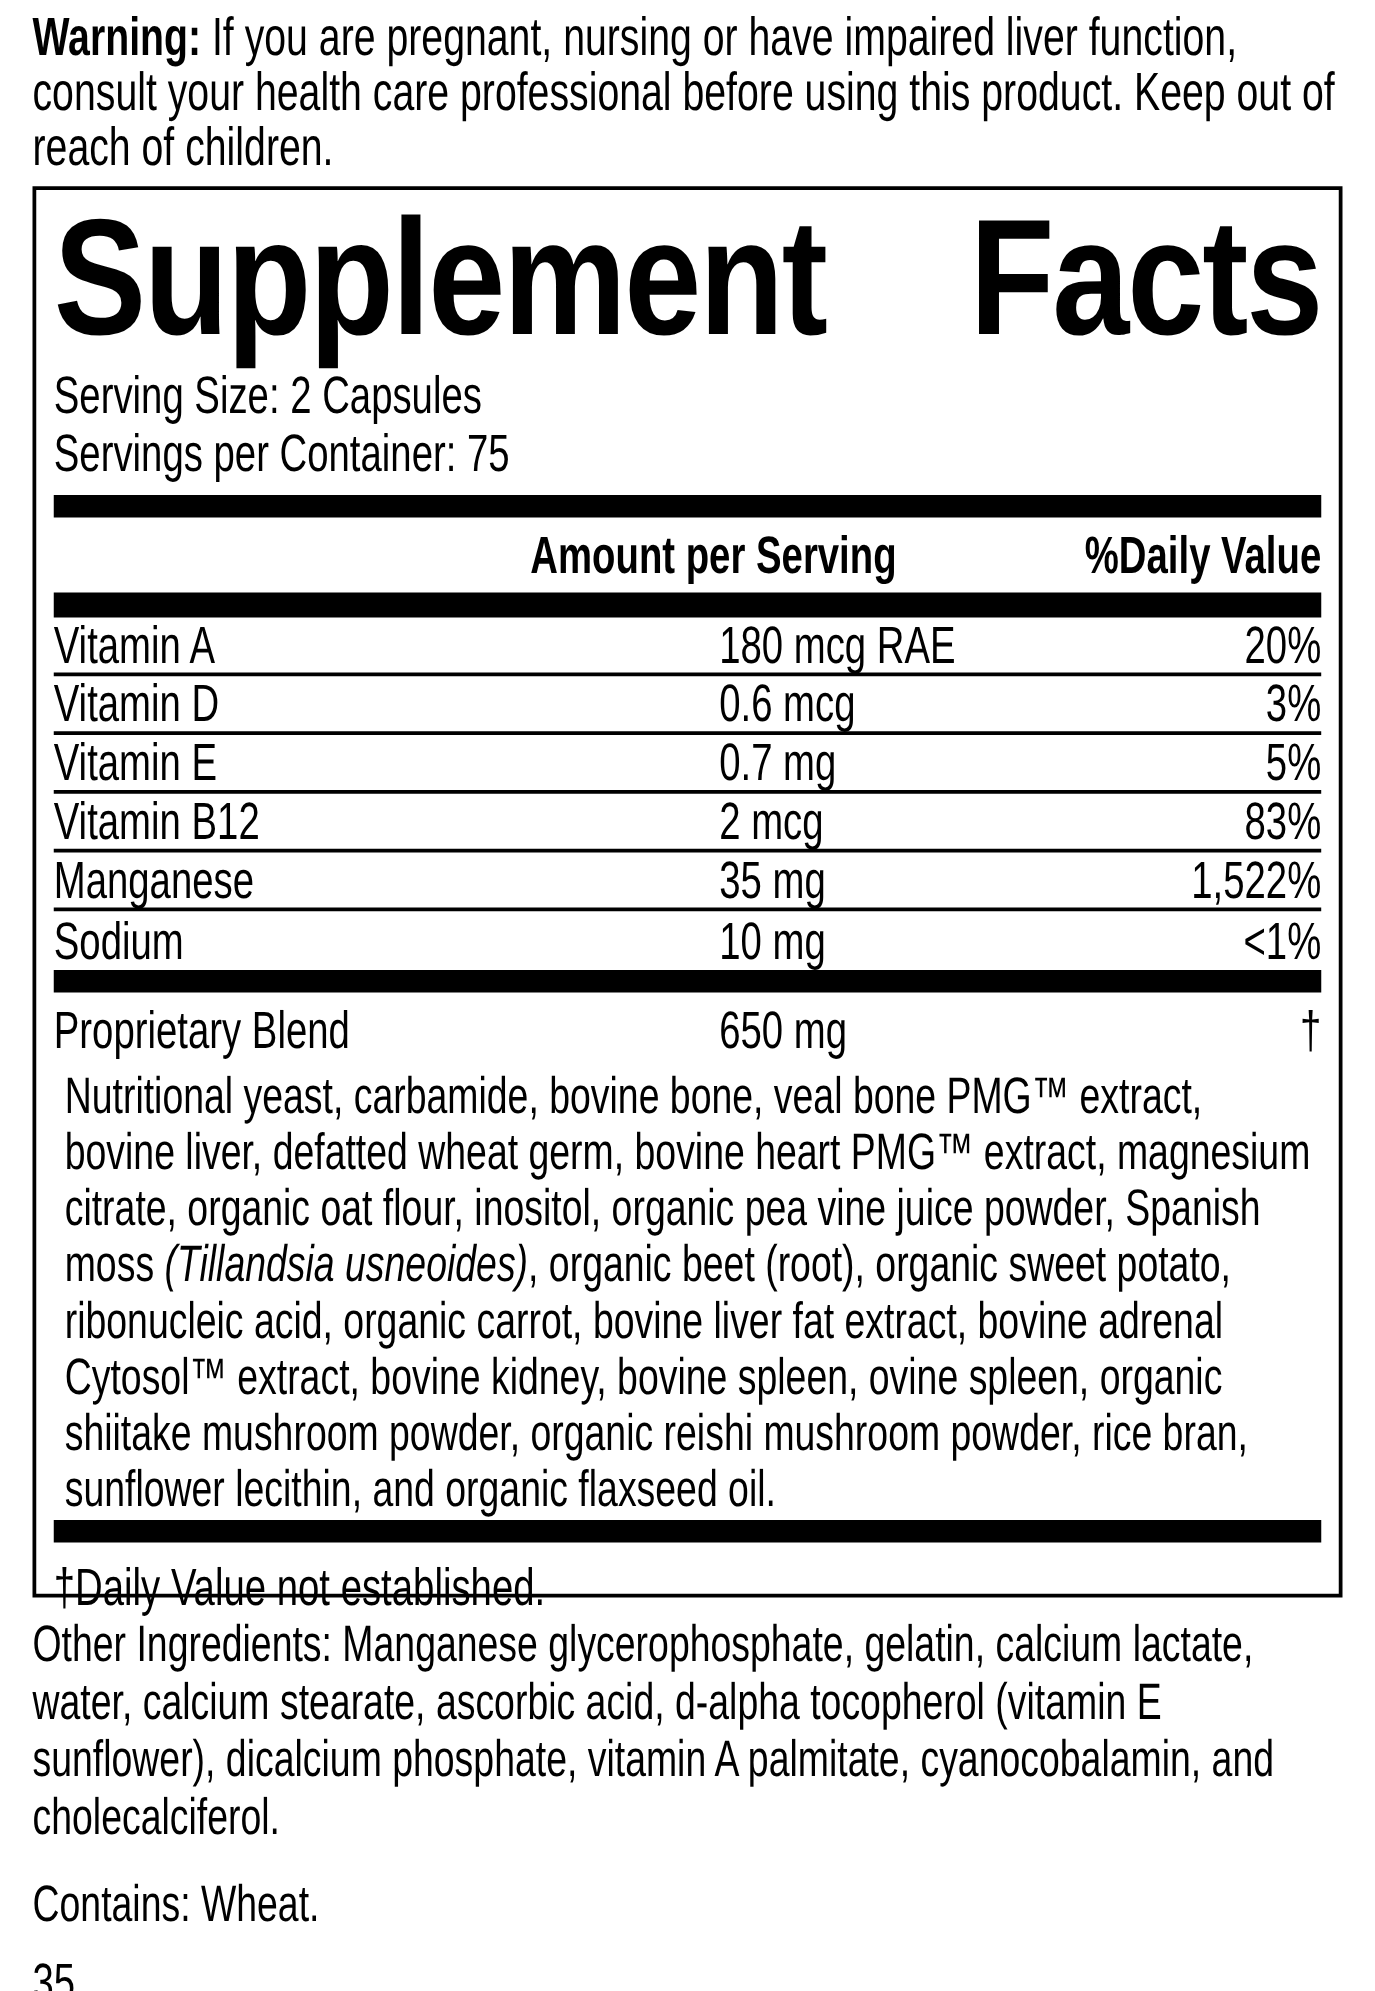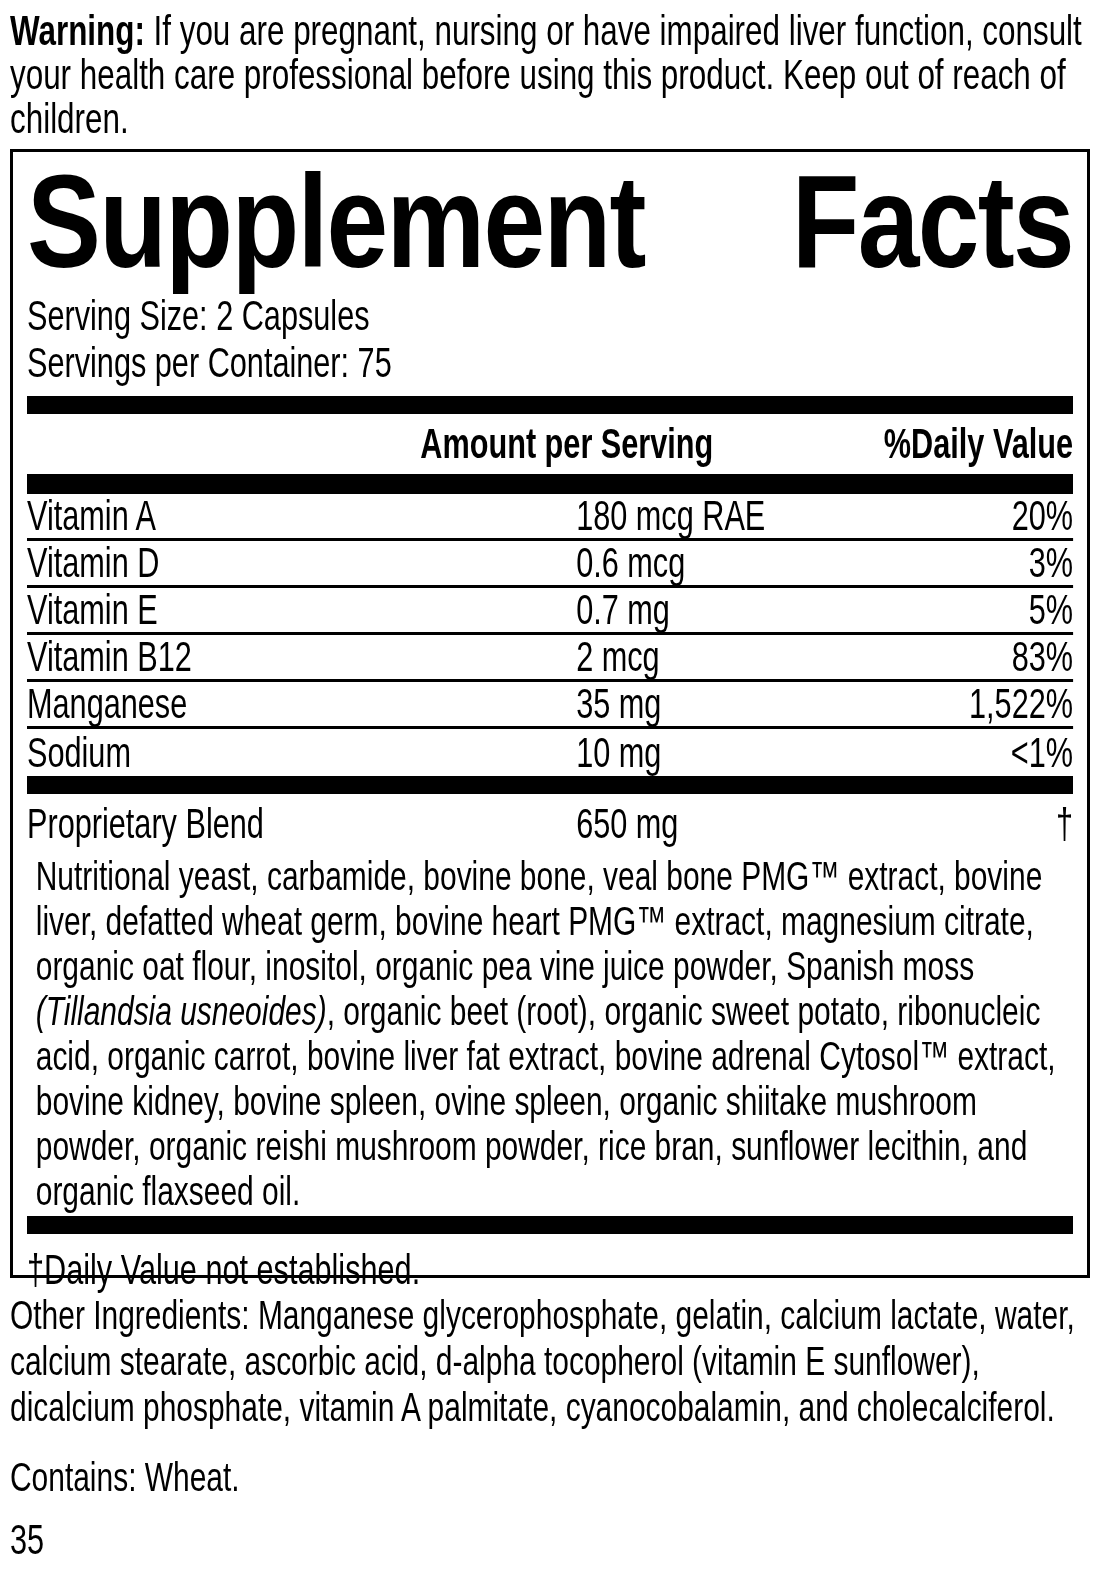--- a/index.html
+++ b/index.html
@@ -3,21 +3,21 @@
 <meta charset="utf-8">
 <style>
   * { margin:0; padding:0; box-sizing:border-box; }
   html,body { background:#fff; }
   body {
     width:1100px; height:1593px;
     color:#000;
     font-family:"Liberation Sans","DejaVu Sans",sans-serif;
     overflow:hidden;
   }
-  .page { width:1100px; height:1593px; padding:6px 10px 0; overflow:hidden;border-radius:11px; }
+  .page { width:1100px; height:1593px; padding:6px 26px 0; overflow:hidden;border-radius:11px; }
 
   
   .sq  { transform:scaleX(.73); transform-origin:0 0; width:136.9863%; }
 
   .warning { font-size:43px; line-height:44px; margin-top:2px; }
   .b { font-weight:700; }
 
   .panel { margin-top:9px; border:3px solid #000; padding:6px 14px 8px; height:1129px; }
 
   .title {

